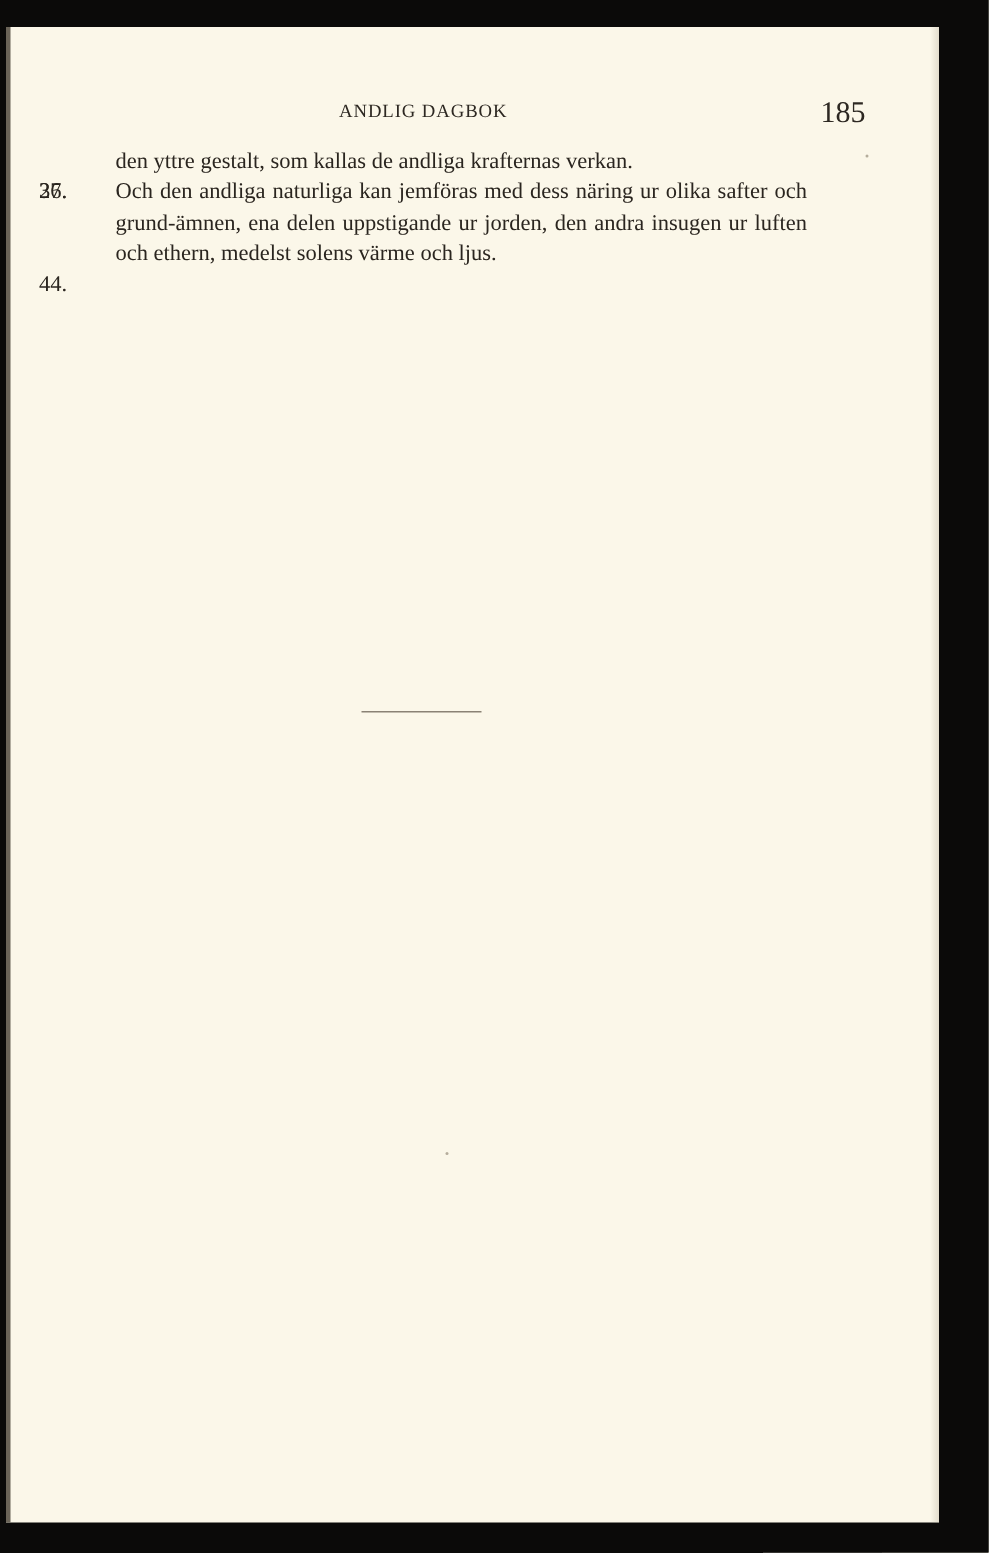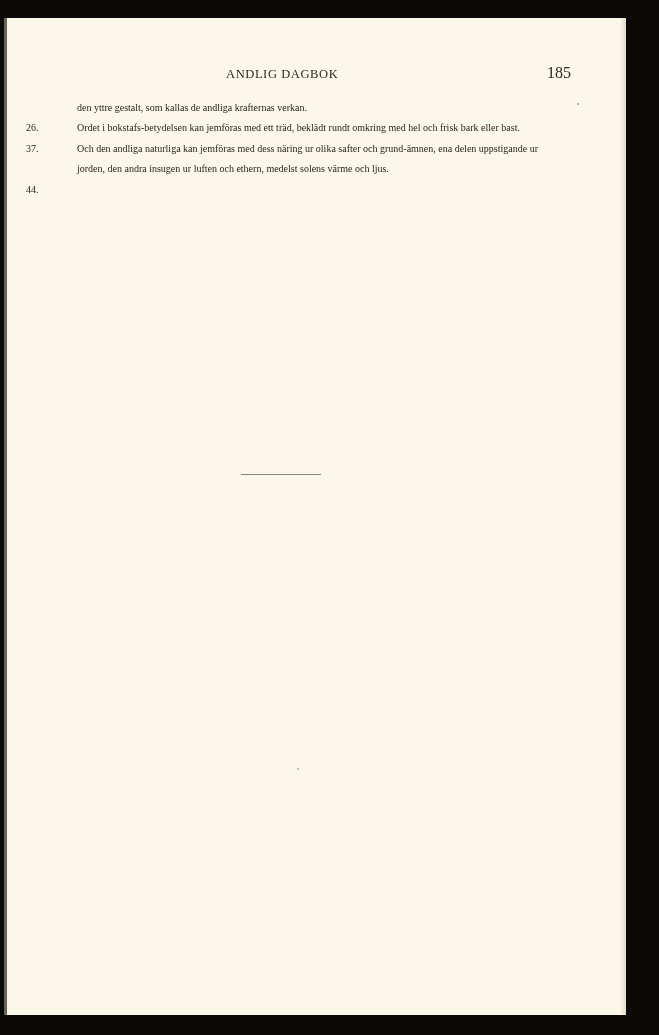--- a/index.html
+++ b/index.html
@@ -47,29 +47,29 @@
       position: absolute;
       left: 219px;
       top: 0;
       font-size: 12.5px;
       letter-spacing: 0.6px;
     }
     .page-number {
       position: absolute;
       left: 540px;
       top: -3px;
-      font-size: 16px;
+      font-size: 20px;
     }
     .body-text {
       position: absolute;
       top: 80px;
       left: 19px;
       width: 512px;
       font-family: "Liberation Serif", "DejaVu Serif", serif;
-      font-size: 10px;
+      font-size: 15px;
       line-height: 20.4px;
       color: #2a251f;
     }
     .para {
       position: relative;
       padding-left: 51px;
       text-align: justify;
       text-align-last: left;
     }
     .para .num {
@@ -109,21 +109,20 @@
       <span class="page-number">185</span>
     </div>
 
     <div class="body-text">
       <div class="para">
         <span class="num"></span>
         <span>den yttre gestalt, som kallas de andliga krafternas verkan.</span>
       </div>
       <div class="para">
         <span class="num">26.</span>
-        <span>Ordet i bokstafs-betydelsen kan jemföras med ett träd, beklädt rundt omkring med hel och frisk bark eller bast.</span>
       </div>
       <div class="para">
         <span class="num">37.</span>
         <span>Och den andliga naturliga kan jemföras med dess näring ur olika safter och grund-ämnen, ena delen uppstigande ur jorden, den andra insugen ur luften och ethern, medelst solens värme och ljus.</span>
       </div>
       <div class="para">
         <span class="num">44.</span>
       </div>
     </div>
 

